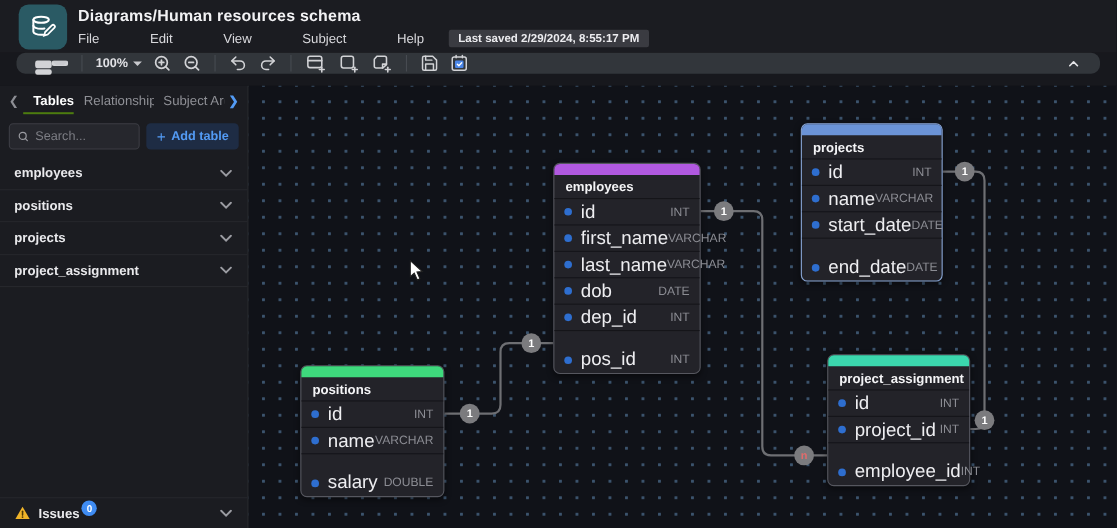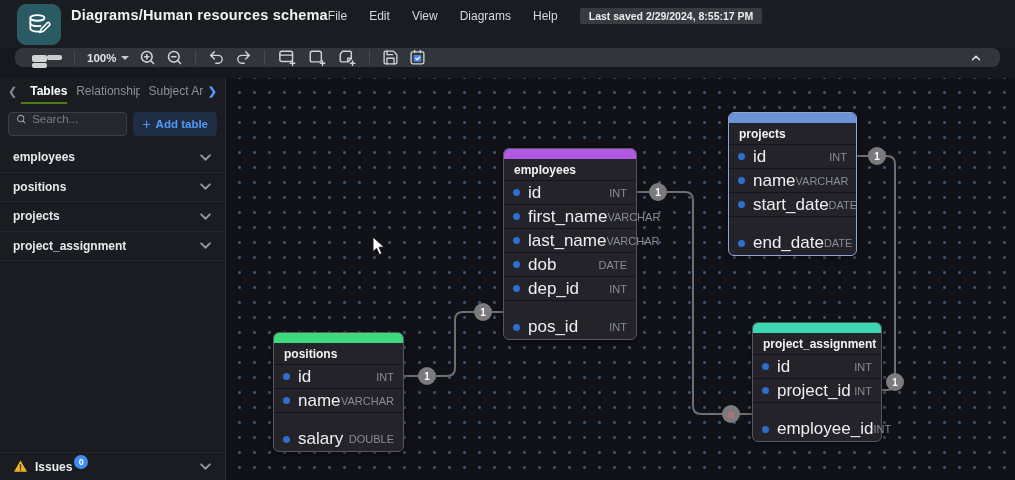--- a/index.html
+++ b/index.html
@@ -2,21 +2,21 @@
 <html><head>
 <meta charset="utf-8">
 <style>
   * { margin:0; padding:0; box-sizing:border-box; }
   html,body { width:1015px; height:480px; overflow:hidden; background:#17181d;
     font-family:"Liberation Sans", sans-serif; -webkit-font-smoothing:antialiased; }
 
   
   .header { height:48px; background:#1b1c21; display:flex; align-items:flex-start; padding:4px 0 0 17px; }
   .logo { width:44px; height:41px; border-radius:9px; background:#2a5a64; display:flex; align-items:center; justify-content:center; flex:0 0 auto; }
-  .header-text { margin-left:10px; display:flex; }
+  .header-text { margin-left:10px; display:flex; flex-direction:column; }
   .doc-title { color:#f2f2f4; font-size:14.5px; font-weight:700; letter-spacing:.2px; margin-top:3px; }
   .menu-row { display:flex; align-items:center; margin-top:4px; }
   .menu-item { color:#d8d8dc; font-size:12px; margin-right:22px; cursor:default; }
   .last-saved { background:#3a3b41; color:#ececef; font-size:10.5px; font-weight:600; padding:2px 9px; border-radius:2px; }
 
   
   .toolbar-row { height:30px; background:#17181d; padding:0 15px; }
   .toolbar { height:19px; background:#32363b; border-radius:8px; display:flex; align-items:center; padding:0 12px; }
   .tool { display:flex; align-items:center; justify-content:center; height:24px; padding:0 5px; border-radius:4px; cursor:pointer; color:#d2d3d6; }
   .tool svg { display:block; }
@@ -30,21 +30,21 @@
   .main { display:flex; height:402px; }
 
   
   .sidebar { width:226px; background:#1b1c21; border-right:1px solid #2b2c31; display:flex; flex-direction:column; }
   .tabs { height:27px; display:flex; align-items:center; padding:0 4px; }
   .tab-arrow { color:#8d8e94; font-size:11px; padding:0 4px; cursor:pointer; }
   .tab-arrow.right { color:#539bf5; margin-left:auto; font-weight:700; }
   .tab { font-size:12px; color:#8f9096; padding:4px 9px; cursor:pointer; white-space:nowrap; overflow:hidden; }
   .tab.active { color:#ffffff; font-weight:700; border-bottom:2px solid #4d7c0f; }
   .search-row { display:flex; align-items:center; padding:7px 8px 7px 8px; gap:6px; }
-  .search-box { flex:1; height:24px; background:#26272d; border:1px solid #3c3d44; border-radius:4px; display:flex; align-items:flex-start; padding:0 7px; gap:6px; }
+  .search-box { flex:1; height:24px; background:#26272d; border:1px solid #3c3d44; border-radius:4px; display:flex; align-items:center; padding:0 7px; gap:6px; }
   .search-box input { background:transparent; border:none; outline:none; color:#cfcfd4; font-size:11.5px; width:100%; font-family:"Liberation Sans", sans-serif; }
   .search-box input::placeholder { color:#7d7e85; }
   .add-table-btn { height:24px; background:#1e2c44; border:none; border-radius:4px; color:#539bf5; font-size:11.5px; font-weight:700; padding:0 9px; display:flex; align-items:center; gap:5px; cursor:pointer; font-family:"Liberation Sans", sans-serif; }
   .add-table-btn .plus { font-size:14px; font-weight:400; margin-top:-1px; }
   .tlist { flex:1; }
   .tlist-item { height:29.5px; display:flex; align-items:center; justify-content:space-between; padding:0 14px 0 13px; border-bottom:1px solid #26272c; cursor:pointer; }
   .tlist-item .lbl { color:#e9e9ec; font-size:12px; font-weight:700; }
   .issues-row { height:28px; border-top:1px solid #26272c; display:flex; align-items:center; padding:0 14px 0 13px;margin-top:16px; }
   .issues-lbl { color:#ececef; font-size:12px; font-weight:700; margin-left:7px; }
   .issues-count { background:#3f8cf3; color:#fff; font-size:9px; font-weight:700; min-width:14px; height:14px; border-radius:8px; display:inline-flex; align-items:center; justify-content:center; margin:-10px 0 0 2px; padding:0 3px; }
@@ -79,25 +79,25 @@
         <ellipse cx="10.5" cy="5.5" rx="6.5" ry="2.6"></ellipse>
         <path d="M4 5.5v5c0 1.4 2.9 2.6 6.5 2.6 1 0 2-.1 2.8-.3"></path>
         <path d="M4 10.5v5c0 1.4 2.9 2.6 6.5 2.6.6 0 1.2 0 1.8-.1"></path>
         <path d="M19.5 10.2l-5.6 5.6-.9 3 3-.9 5.6-5.6c.6-.6.6-1.5 0-2.1-.6-.6-1.5-.6-2.1 0z" stroke-width="1.5"></path>
       </g>
     </svg>
   </div>
   <div class="header-text">
     <div class="doc-title">Diagrams/Human resources schema</div>
     <div class="menu-row">
-      <span class="menu-bar" style="display:flex;">
+      <span class="menu-bar" style="display:flex;gap:24px;">
           <span class="menu-item">File</span>
           <span class="menu-item">Edit</span>
           <span class="menu-item">View</span>
-          <span class="menu-item">Diagrams</span>
+          <span class="menu-item">Subject</span>
           <span class="menu-item">Help</span>
         </span>
       <span class="last-saved">Last saved 2/29/2024, 8:55:17 PM</span>
     </div>
   </div>
 </div>
 
 <div class="toolbar-row">
   <div class="toolbar">
     <div class="tool bars-icon">

